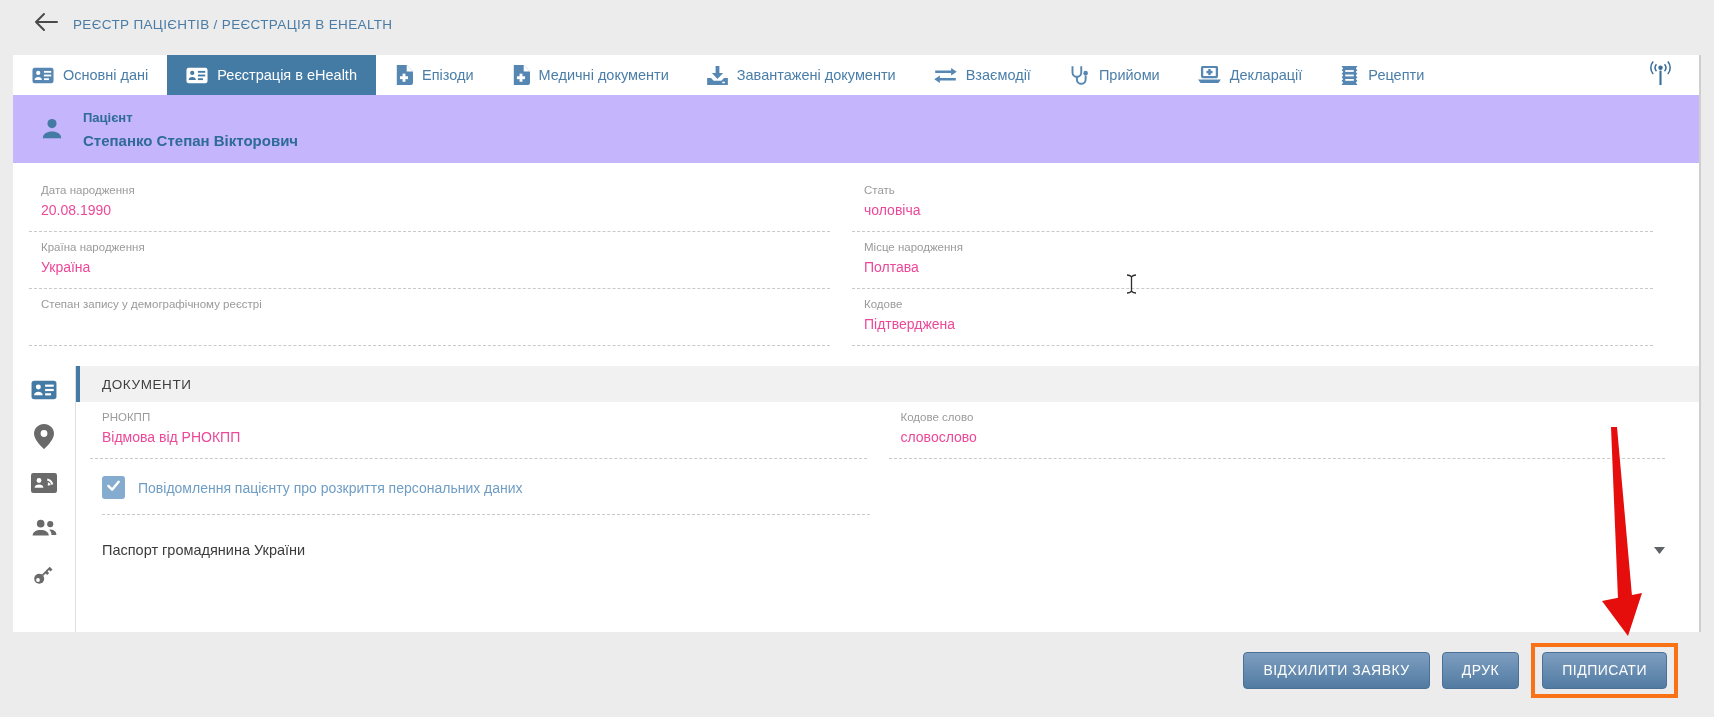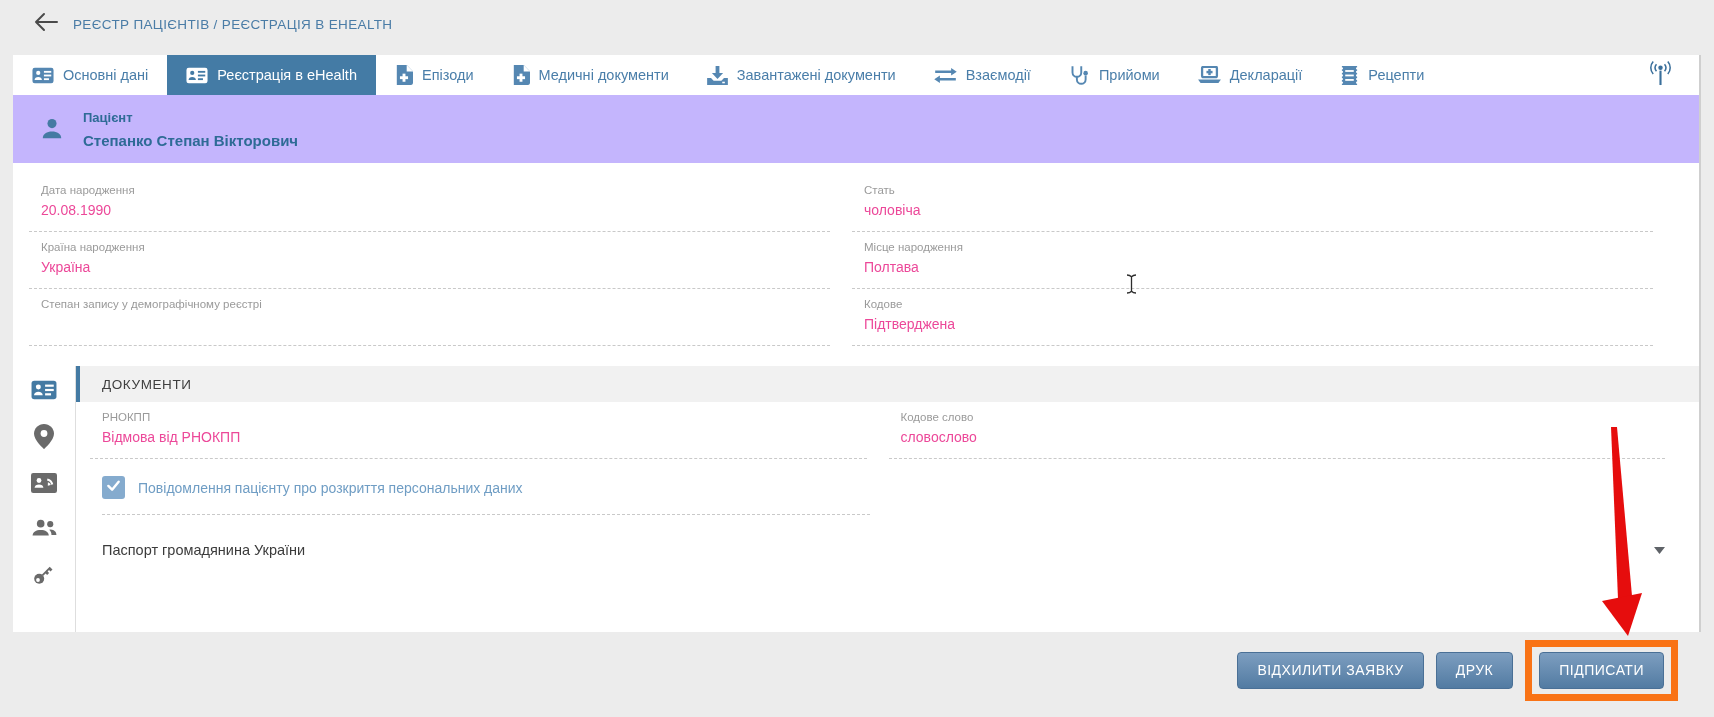--- a/index.html
+++ b/index.html
@@ -60,21 +60,21 @@
   .chevron { display: flex; }
 
   
   .footer { height: 76px; background: #ececec; display: flex; align-items: center; justify-content: flex-end; gap: 12px; padding-right: 36px; }
   .btn {
     height: 37px; padding: 12px 19px; border-radius: 4px;
     background: linear-gradient(#7d9ec0, #527ba2);
     border: 1px solid #4a7096; color: #fff; font-size: 14px; letter-spacing: .5px;
     display: flex; align-items: center; font-family: inherit; cursor: pointer; white-space: nowrap;
   }
-  .sign-box { border: 7px solid #f97316; padding: 5px 7px; display: flex; align-items: flex-start; background: transparent; }
+  .sign-box { border: 4px solid #f97316; padding: 5px 7px; display: flex; align-items: flex-start; background: transparent; }
 
   
   .annotation-arrow { position: absolute; left: 0; top: 0; z-index: 30; pointer-events: none; }
   .cursor-ibeam { position: absolute; left: 1125px; top: 274px; z-index: 25; pointer-events: none; }
 </style>
 </head>
 <body>
 
 <div class="topbar">
   <span class="back-btn">

